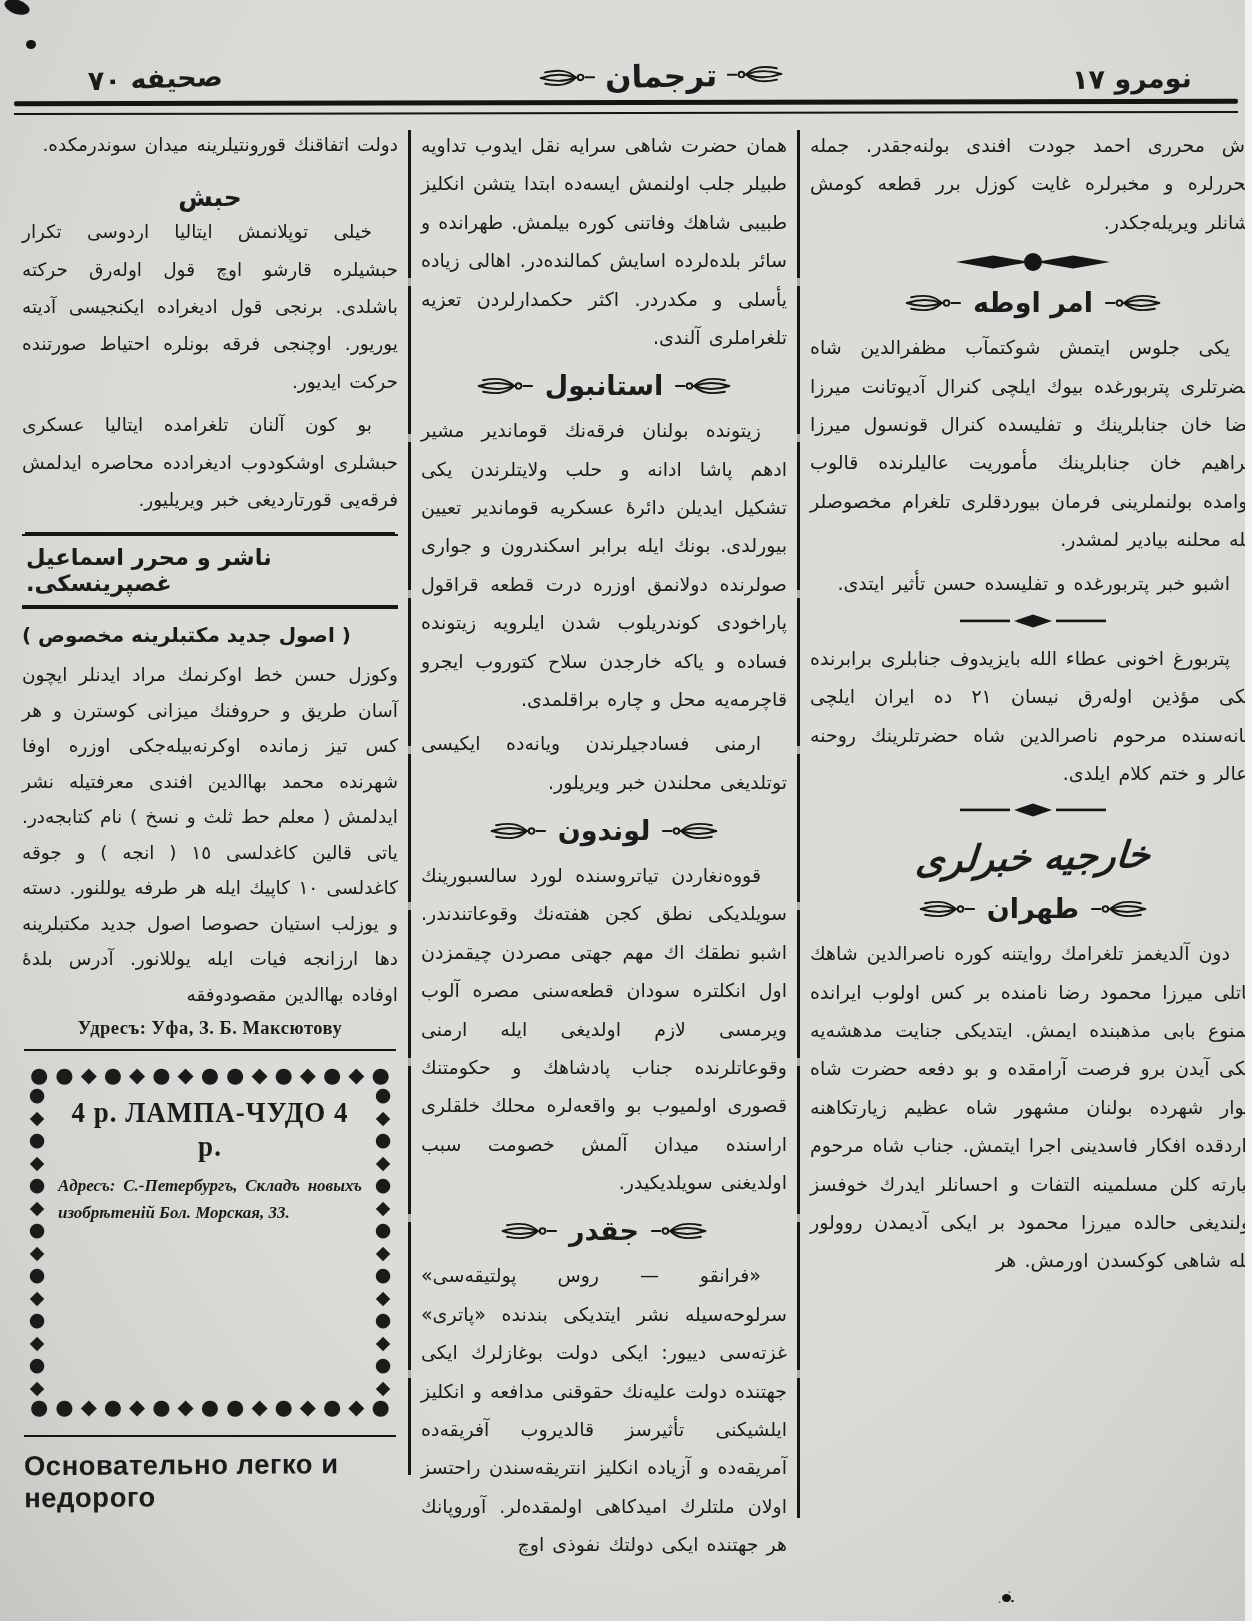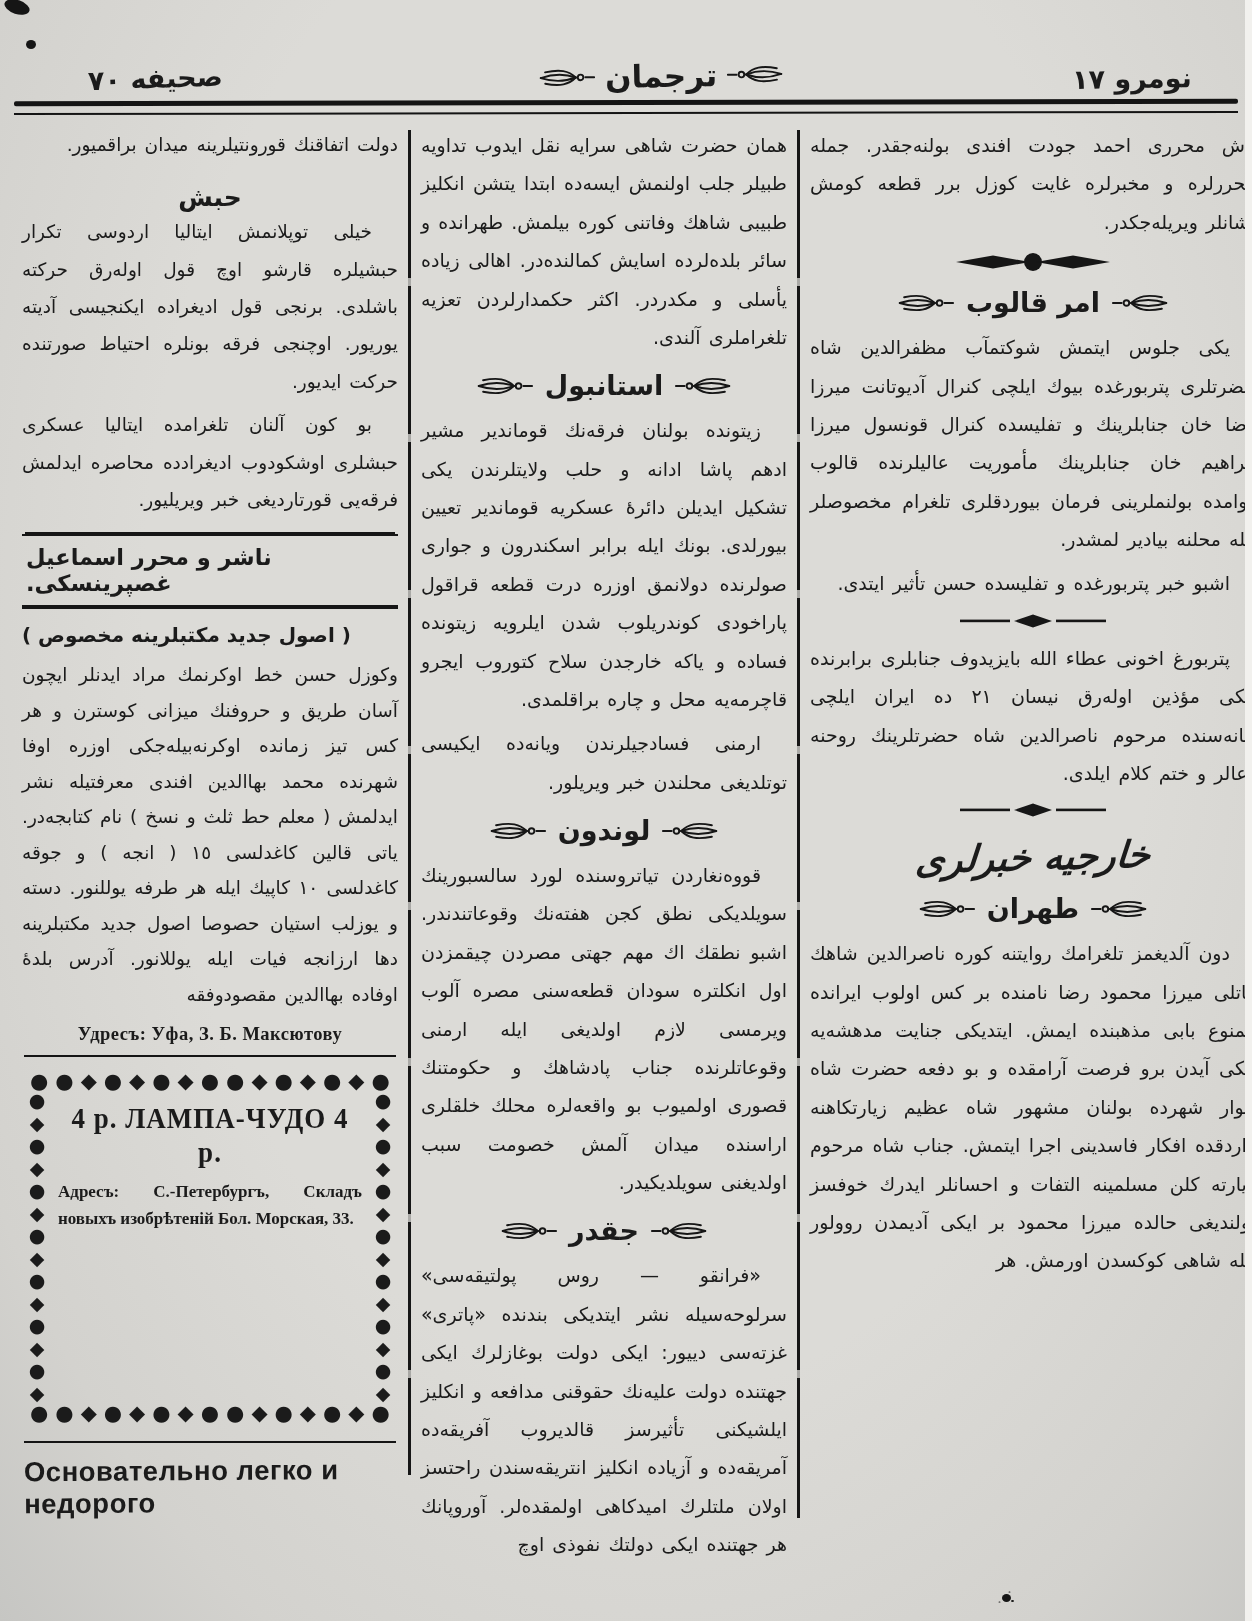--- a/index.html
+++ b/index.html
@@ -73,21 +73,21 @@
   
   .publisher-band{
     margin:16px 0 10px; padding:8px 4px 9px;
     border-top:2px solid #161616; box-shadow:0 -5px 0 -3px #161616;
     border-bottom:4px solid #161616;
     text-align:left; font-size:22.5px; font-weight:bold; letter-spacing:.5px;
   }
   .usul-title{ text-align:left; font-size:20px; font-weight:bold; margin:14px 0 10px; }
   .ru-address{
     direction:ltr; text-align:center; font-family:"Liberation Serif", serif;
-    font-weight:bold; font-size:18.5px; margin:12px 0 10px; letter-spacing:.5px;
+    font-weight:bold; font-size:18.5px; margin:6px 0 10px; letter-spacing:.5px;
   }
   .thin-rule{ height:2px; background:#141414; margin:8px 2px 12px; }
 
   
   .ad-box{ position:relative; margin:4px 2px 0; padding:30px 34px 26px; min-height:356px; }
   .orn-row{
     position:absolute; left:6px; right:6px; height:24px; overflow:hidden;
     font-size:21px; letter-spacing:7px; white-space:nowrap; text-align:center;
     direction:ltr; line-height:24px;
   }
@@ -97,21 +97,21 @@
     font-size:19px; line-height:22.5px; word-break:break-all; direction:ltr; text-align:center;
   }
   .orn-col.left{ left:2px; } .orn-col.right{ right:2px; }
   .ad-title{
     direction:ltr; text-align:center; font-family:"Liberation Serif", serif;
     font-weight:bold; font-size:27px; letter-spacing:1px; margin:6px 0 12px;
     transform:scaleY(1.08);
   }
   .ad-ru{
     direction:ltr; font-family:"Liberation Serif", serif; font-weight:bold;
-    font-size:17px; line-height:1.55; text-align:justify; margin-bottom:16px;
+    font-size:17px; line-height:1.55; text-align:justify; margin-bottom:16px;font-style:italic;
   }
   .ad-ar{ font-size:19.5px; font-weight:bold; line-height:1.95; text-align:justify; word-spacing:2px; }
 
   
   .ru-school{ direction:ltr; margin:10px 2px 0; }
   .ru-school .head{
     font-family:"Liberation Sans", sans-serif; font-weight:bold;
     font-size:27.5px; letter-spacing:.5px; margin-bottom:8px; transform:rotate(-0.4deg);
   }
 </style>
@@ -156,21 +156,21 @@
     <div class="mh-side mh-right" dir="rtl">نومرو ١٧</div>
   </div>
   <div class="hdr-rules">
     <div class="r1"></div>
     <div class="r2"></div>
   </div>
 
   <main class="columns">
 
     <section class="col col-left">
-      <p class="para">دولت اتفاقنك قورونتيلرينه ميدان براقميور.</p>
+      <p class="para">دولت اتفاقنك قورونتيلرينه ميدان سوندرمكده.</p>
       <h2 class="plain-heading">حبش</h2>
       <p class="para indent">خيلى توپلانمش ايتاليا اردوسى تكرار حبشيلره قارشو اوچ قول اوله‌رق حركته باشلدى. برنجى قول اديغراده ايكنجيسى آديته يوريور. اوچنجى فرقه بونلره احتياط صورتنده حركت ايديور.</p>
       <p class="para indent">بو كون آلنان تلغرامده ايتاليا عسكرى حبشلرى اوشكودوب اديغرادده محاصره ايدلمش فرقه‌يى قورتارديغى خبر ويريليور.</p>
 
       <div class="publisher-band">ناشر و محرر اسماعيل غصپرينسكى.</div>
 
       <div class="usul-title">( اصول جديد مكتبلرينه مخصوص )</div>
       <p class="para" style="line-height:1.92; margin-bottom:2px;">وكوزل حسن خط اوكرنمك مراد ايدنلر ايچون آسان طريق و حروفنك ميزانى كوسترن و هر كس تيز زمانده اوكرنه‌بيله‌جكى اوزره اوفا شهرنده محمد بهاالدين افندى معرفتيله نشر ايدلمش ( معلم حط ثلث و نسخ ) نام كتابجه‌در. ياتى قالين كاغدلسى ١٥ ( انجه ) و جوقه كاغدلسى ١٠ كاپيك ايله هر طرفه يوللنور. دسته و يوزلب استيان حصوصا اصول جديد مكتبلرينه دها ارزانجه فيات ايله يوللانور. آدرس بلدهٔ اوفاده بهاالدين مقصودوفقه</p>
       <div class="ru-address">Удресъ: Уфа, З. Б. Максютову</div>
 
@@ -308,21 +308,21 @@
     <g stroke="#161616" fill="none" stroke-width="2.2" stroke-linecap="round">
       <path d="M1 11 H11"></path>
       <circle cx="16.5" cy="11" r="3.2"></circle>
       <path d="M22 11 C30 3 40 1 57 4.5"></path>
       <path d="M22 11 C30 19 40 21 57 17.5"></path>
       <path d="M22 11 C34 6.5 47 6 62 11"></path>
       <path d="M22 11 C34 15.5 47 16 62 11"></path>
     </g>
   </svg>
           </span>
-        <span class="txt">امر قالوب</span>
+        <span class="txt">امر اوطه</span>
         <span class="fl-slot flip-slot">
             <svg class="fl flip" width="56" height="20" viewBox="0 0 64 22">
     <g stroke="#161616" fill="none" stroke-width="2.2" stroke-linecap="round">
       <path d="M1 11 H11"></path>
       <circle cx="16.5" cy="11" r="3.2"></circle>
       <path d="M22 11 C30 3 40 1 57 4.5"></path>
       <path d="M22 11 C30 19 40 21 57 17.5"></path>
       <path d="M22 11 C34 6.5 47 6 62 11"></path>
       <path d="M22 11 C34 15.5 47 16 62 11"></path>
     </g>

